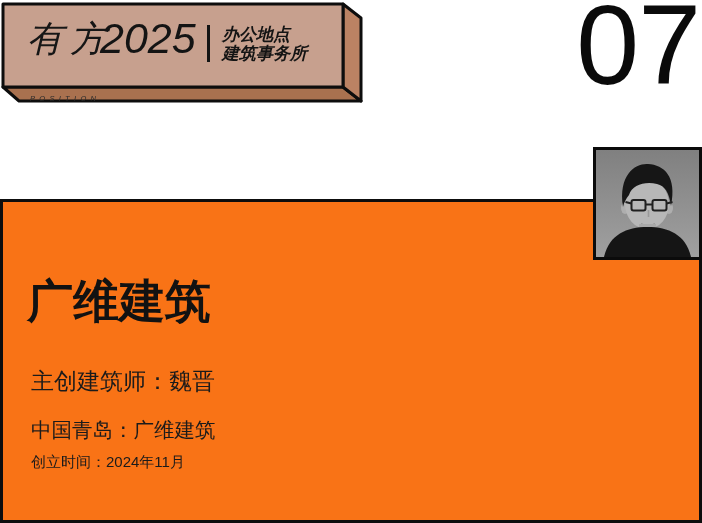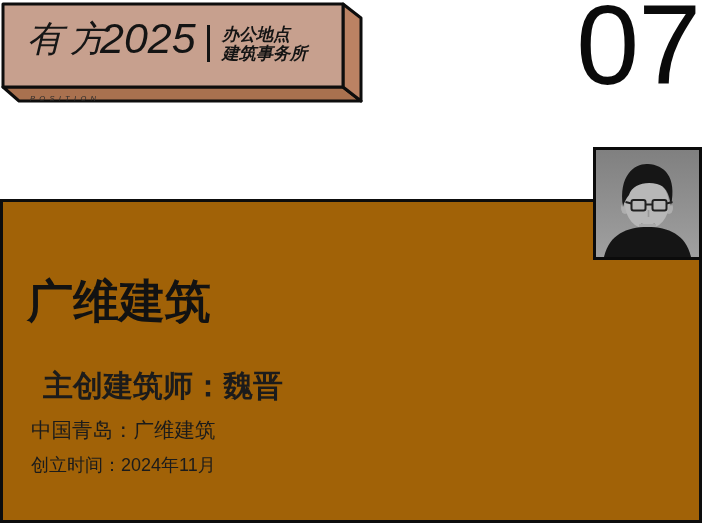--- a/index.html
+++ b/index.html
@@ -41,30 +41,30 @@
   
   .photo{
     position:absolute;left:593px;top:147px;width:109px;height:113px;
     border:3px solid #0b0b0b;box-sizing:border-box;z-index:3;overflow:hidden;background:#8c8c8c;
   }
   .photo svg{display:block;}
 
   
   .card{
     position:absolute;left:0;top:199px;width:702px;height:324px;
-    background:#a16207;border:3px solid #0d0d0d;box-sizing:border-box;z-index:2;
+    background:#f97316;border:3px solid #0d0d0d;box-sizing:border-box;z-index:2;
   }
   .studio-name{
     position:absolute;left:24px;top:74px;
     font-size:46px;line-height:50px;font-weight:700;color:#121212;white-space:nowrap;
   }
   .card-line{position:absolute;left:28px;white-space:nowrap;color:#1b1b1b;}
-  .line-architect{top:164px;font-size:30px;font-weight:700;margin-left:12px;}
+  .line-architect{top:164px;font-size:23px;font-weight:400;}
   .line-location{top:214px;font-size:20.5px;font-weight:400;}
-  .line-founded{top:251px;font-size:18px;font-weight:400;}
+  .line-founded{top:251px;font-size:15px;font-weight:400;}
 </style>
 </head>
 <body>
 
 <div class="stage">
 
   <div class="page-number">07</div>
 
   <div class="banner">
     <svg width="372" height="110" viewBox="0 0 372 110">

